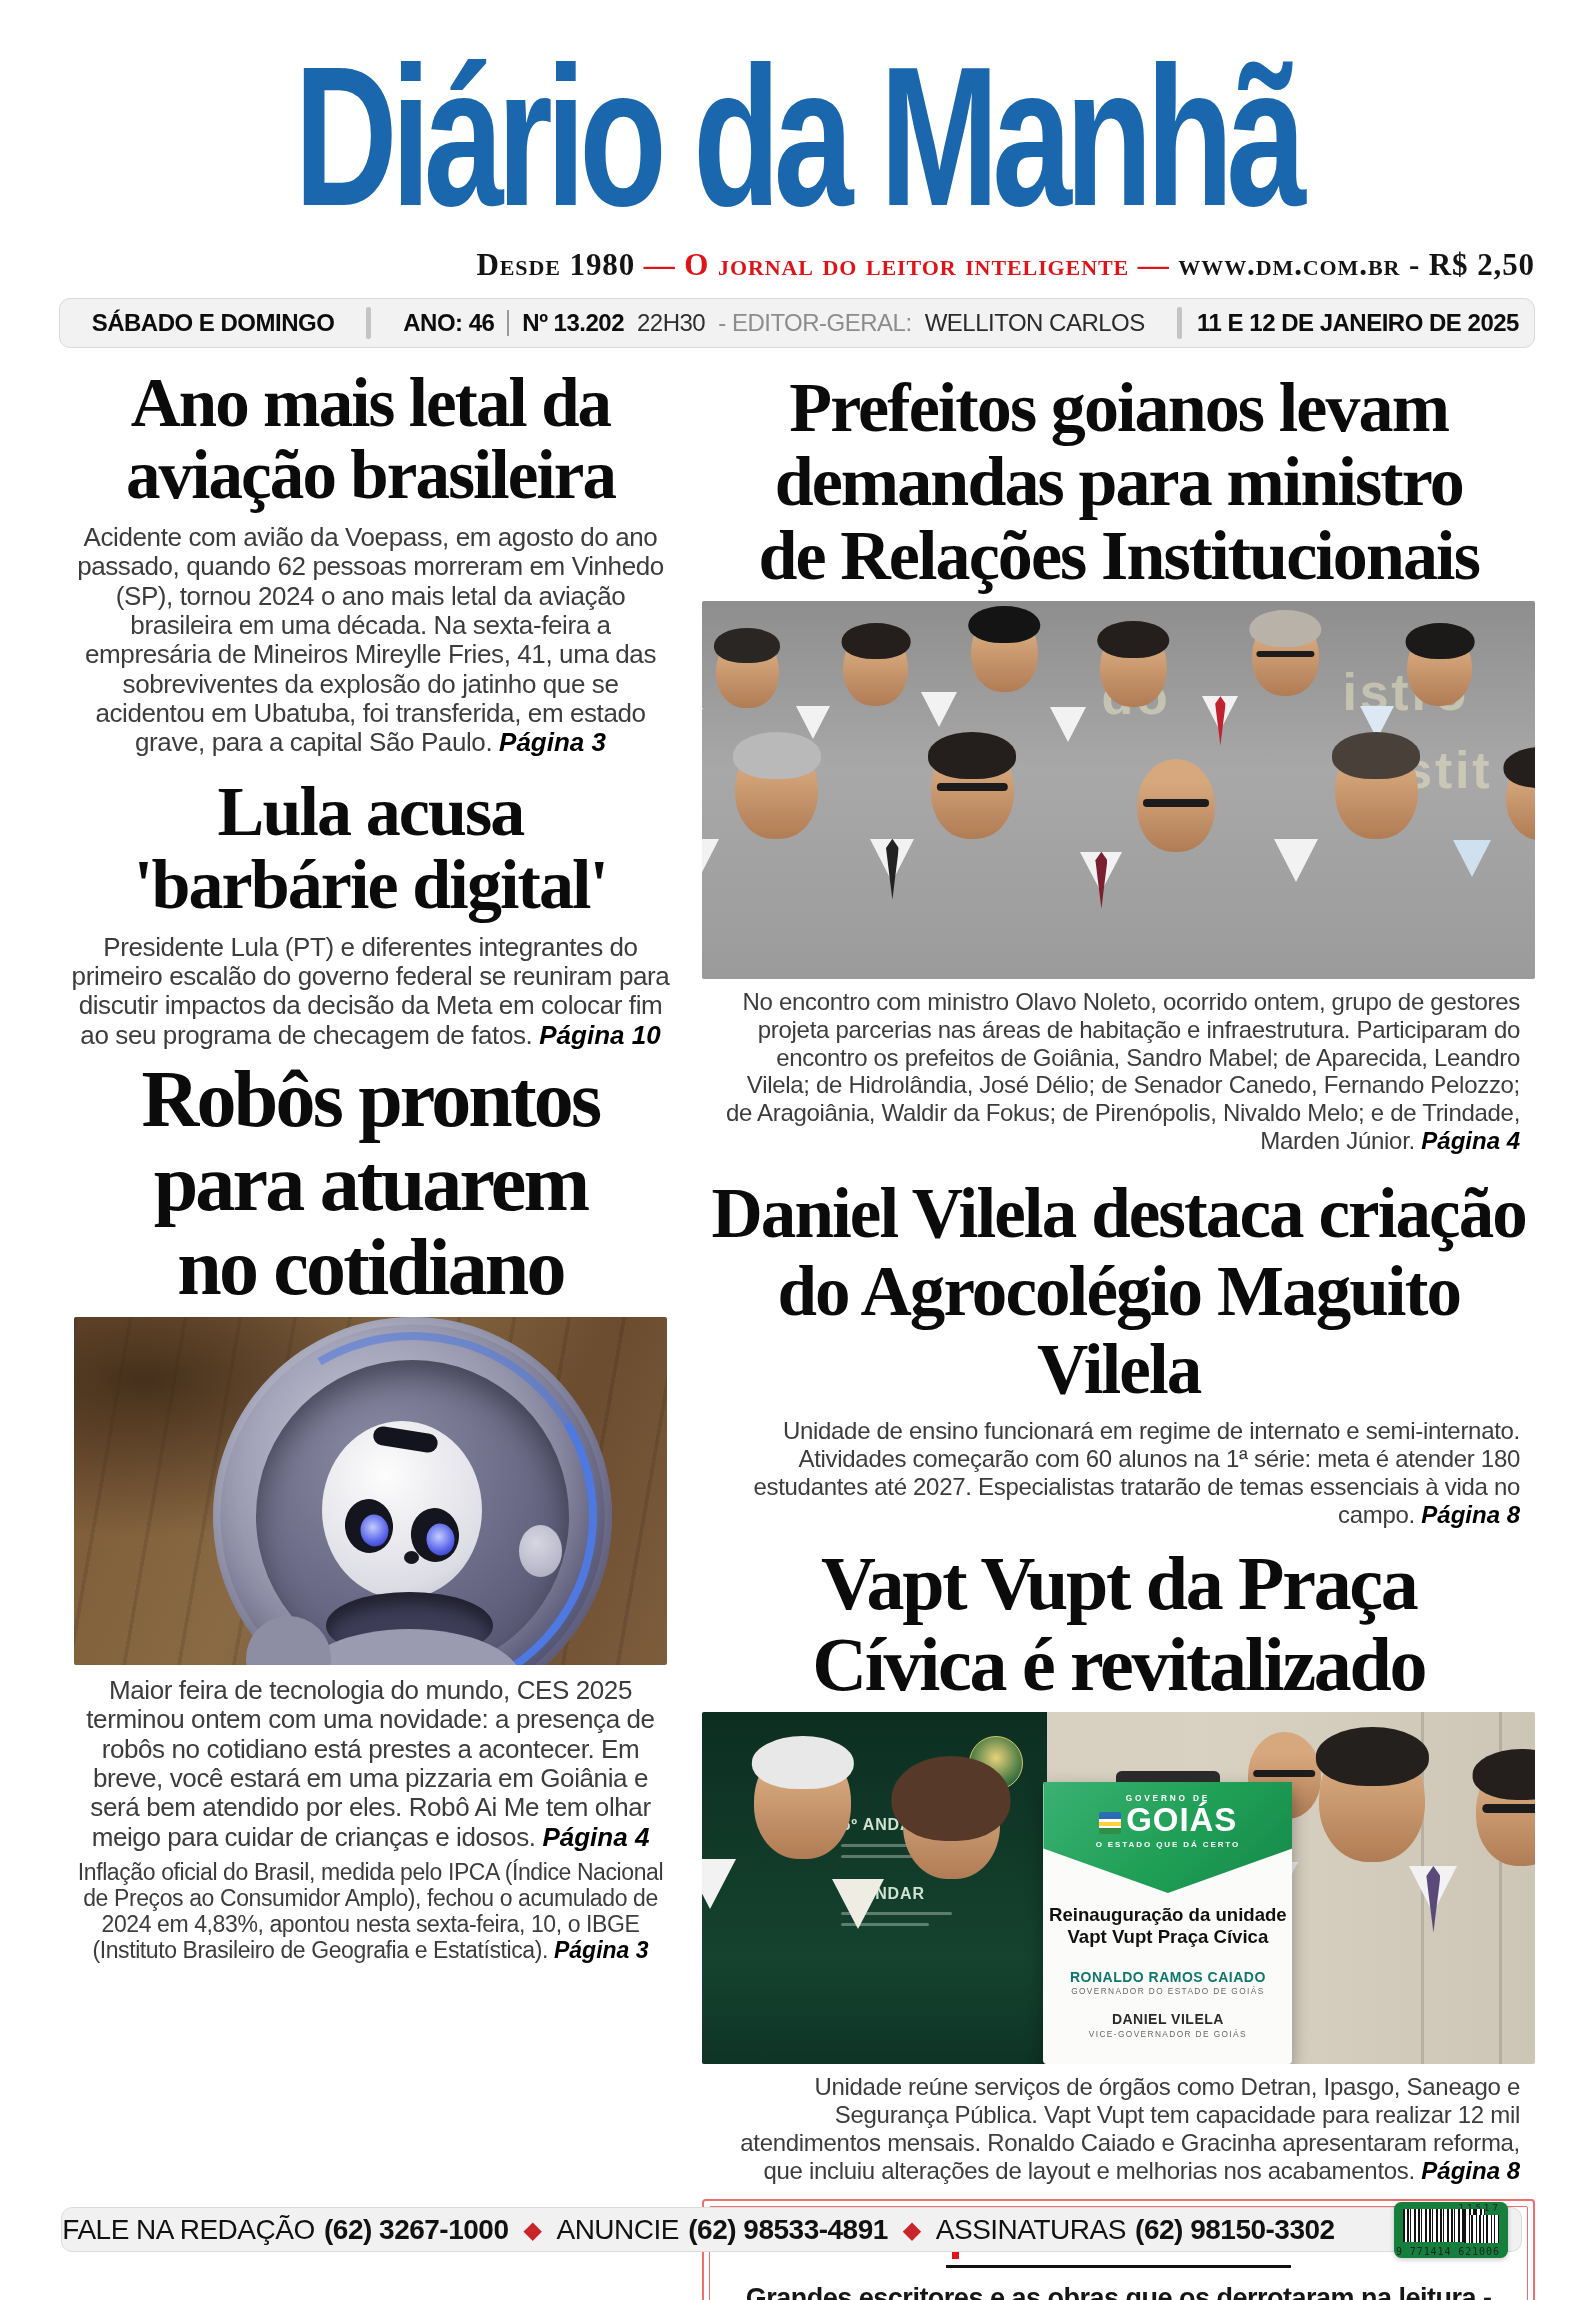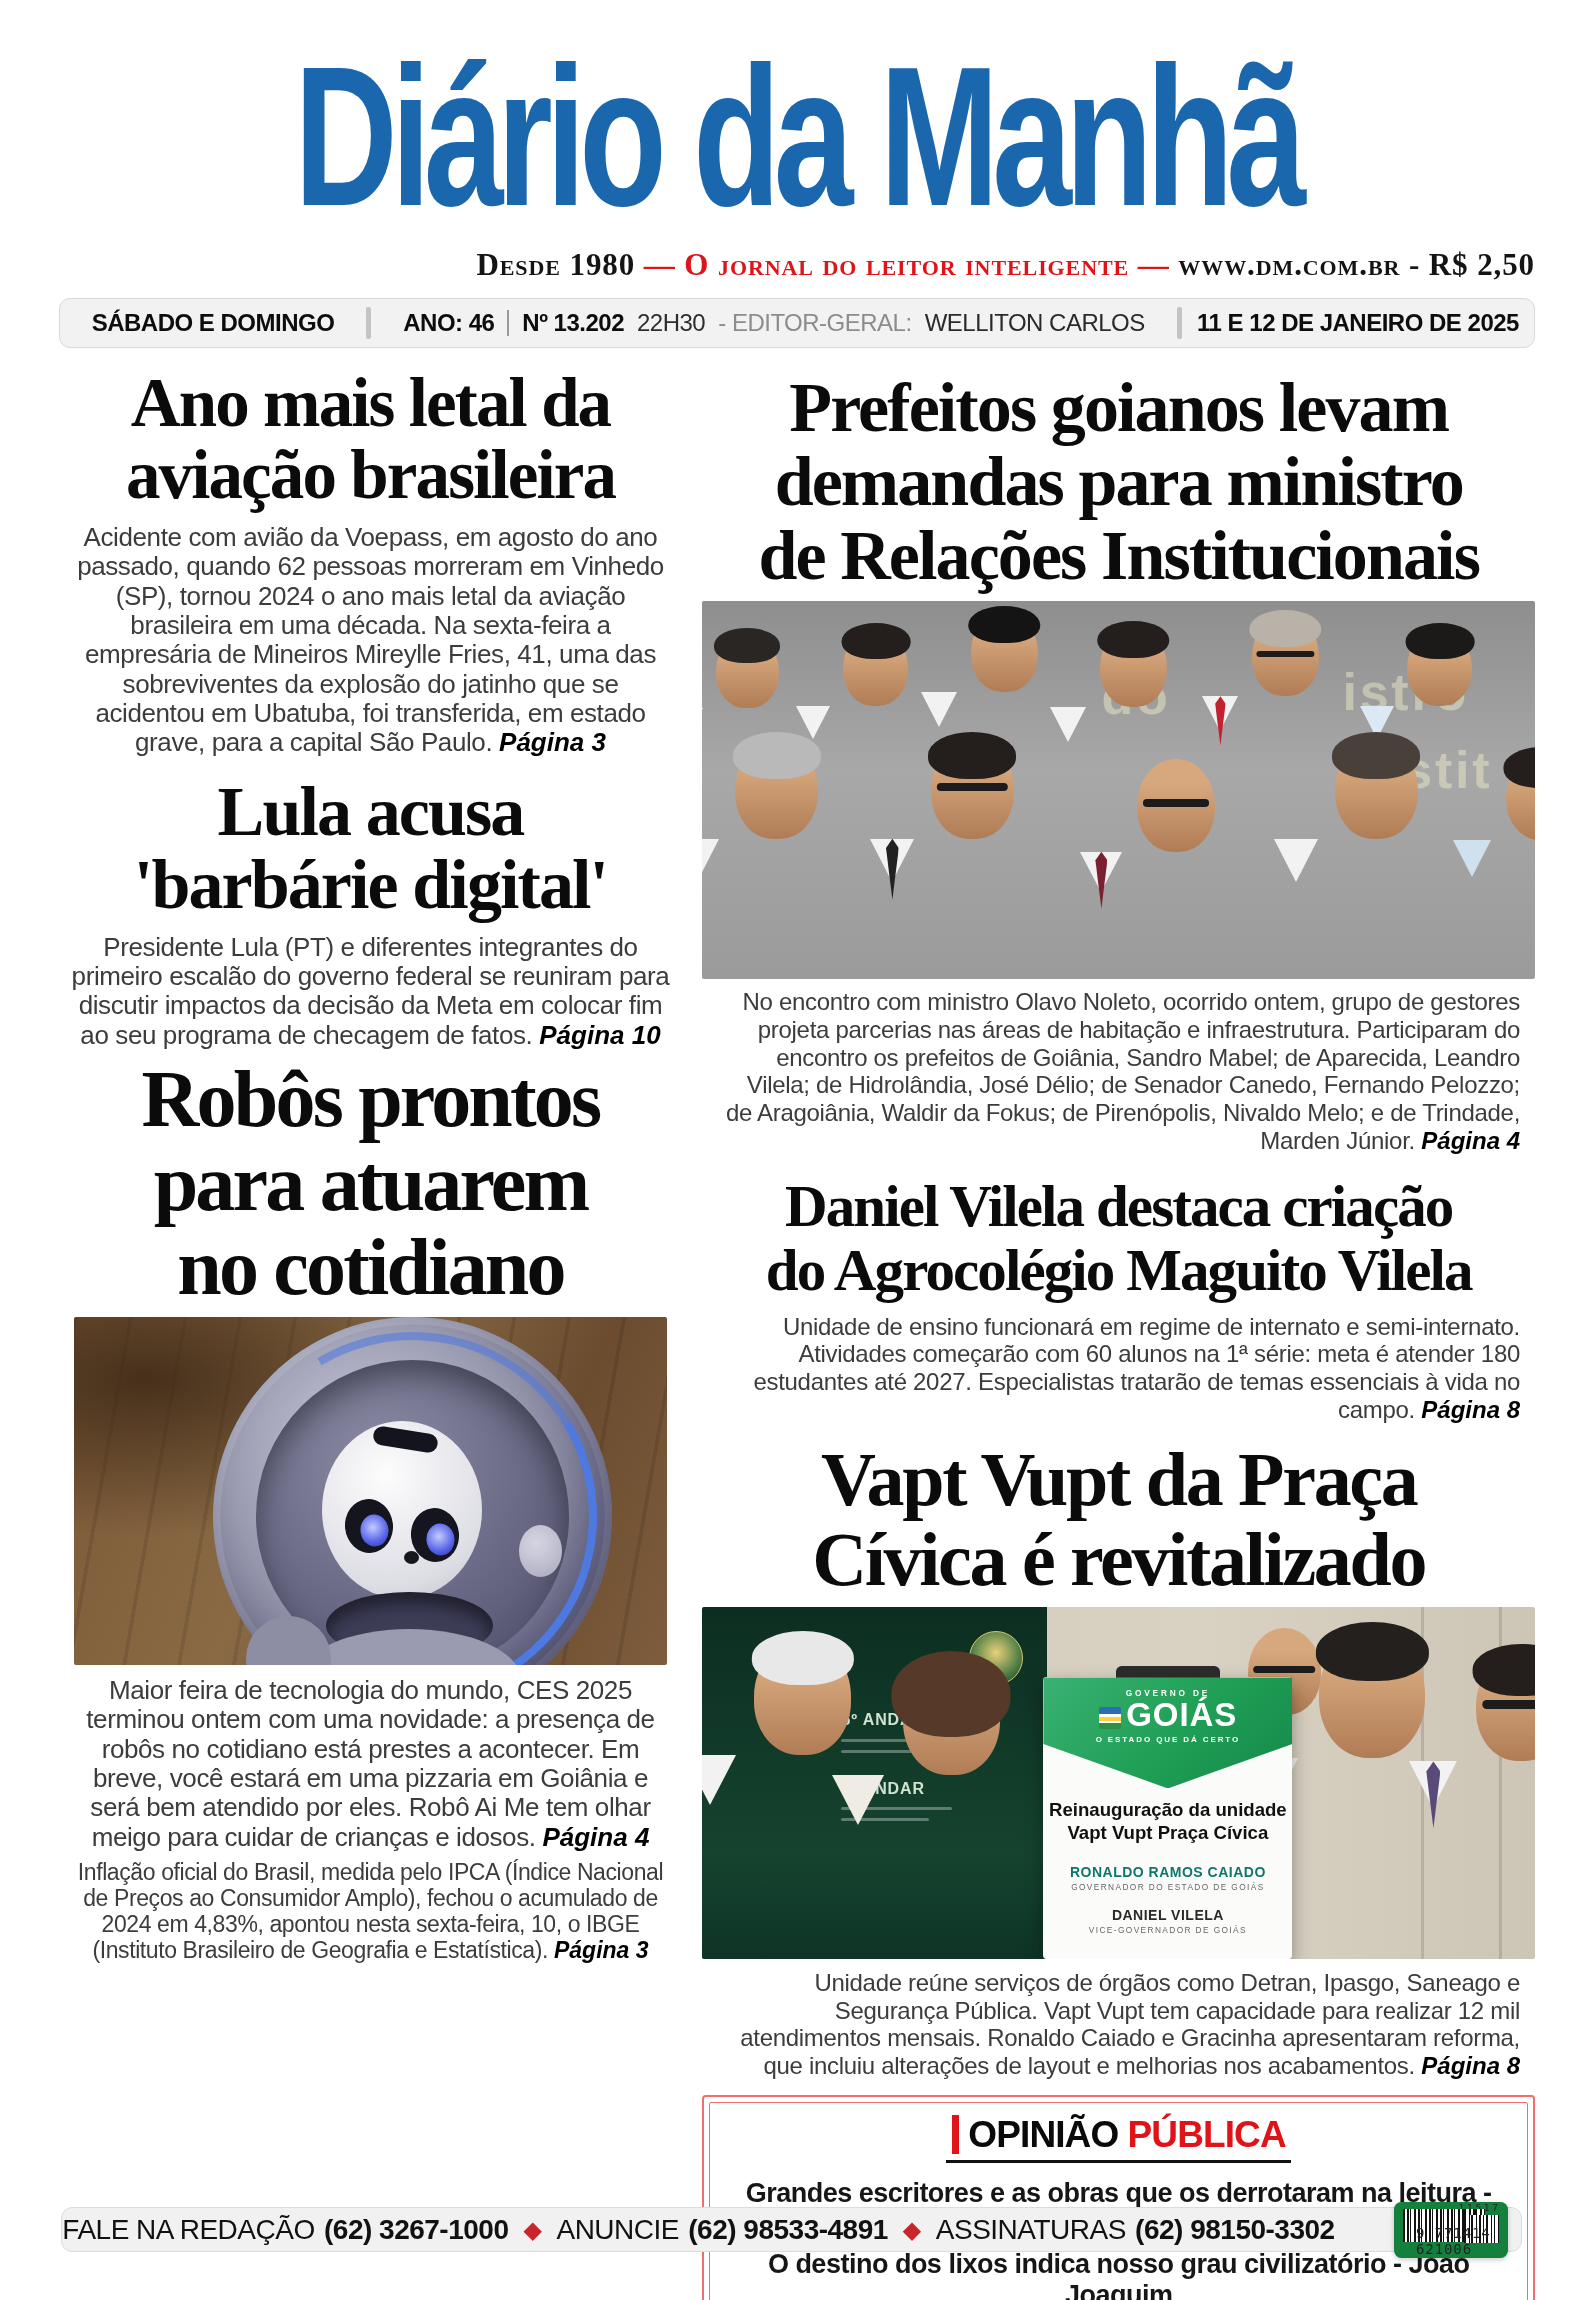--- a/index.html
+++ b/index.html
@@ -33,21 +33,21 @@
   .col-left{width:623px;flex:none}
   .col-right{flex:1;min-width:0}
 
   .hl{font-family:"Liberation Serif",serif;font-weight:bold;color:#0b0b0b;text-align:center;
       white-space:pre-line;margin:0}
   .hl-aviation{font-size:69px;line-height:1.05;letter-spacing:-1.9px;margin-top:5.6px}
   .hl-lula{font-size:70px;line-height:1.05;letter-spacing:-1.9px;margin-top:16.7px}
   .hl-robots{font-size:80px;line-height:1.05;letter-spacing:-2.8px;margin-top:7.4px}
   .hl-inflation{font-size:78px;line-height:1.05;letter-spacing:-2.8px;margin-top:7.4px}
   .hl-prefeitos{font-size:70px;line-height:1.06;letter-spacing:-1.9px;margin-top:9.3px}
-  .hl-agro{font-size:59px;line-height:1.1;letter-spacing:-1.9px;margin-top:18.6px}
+  .hl-agro{font-size:71px;line-height:1.1;letter-spacing:-1.9px;margin-top:18.6px}
   .hl-vapt{font-size:76px;line-height:1.06;letter-spacing:-2.3px;margin-top:15px}
 
   .body{font-size:26px;line-height:1.13;text-align:center;color:#3c3c3c;margin:11px 7.4px 0;
         letter-spacing:-0.4px}
   .body-sm{font-size:23px;margin-top:7.4px}
   .cap{font-size:24px;line-height:1.16;text-align:right;color:#3c3c3c;margin:9.3px 15px 0;
        letter-spacing:-0.3px}
   .page-ref{font-weight:bold;font-style:italic;color:#000;letter-spacing:0}
 
   
@@ -153,21 +153,21 @@
   .footer b{margin-left:9.3px}
   .diamond{color:var(--diamond-red,#c9252b);font-size:24px;margin:0 15px}
   .barcode{position:absolute;right:13px;top:-6.5px;width:114px;height:56px;background:#15803d;border-radius:7.4px;
            box-shadow:0 1.9px 5.6px rgba(0,0,0,.2)}
   .bc-main{position:absolute;left:9.3px;top:7.4px;width:82px;height:33px;
            background:repeating-linear-gradient(90deg,#111 0 1.9px,#fff 1.9px 3.7px,#111 3.7px 6.5px,#fff 6.5px 7.4px,#111 7.4px 8.3px,#fff 8.3px 11px)}
   .bc-sup{position:absolute;right:9.3px;top:13px;width:35px;height:28px;
            background:repeating-linear-gradient(90deg,#111 0 1.9px,#fff 1.9px 4.6px,#111 4.6px 5.6px,#fff 5.6px 7.4px)}
   .bc-top{position:absolute;right:7.4px;top:0.9px;font-size:9.3px;letter-spacing:2.8px;
            font-family:"DejaVu Sans Mono",monospace;color:#222}
-  .bc-num{position:absolute;left:22px;bottom:0.9px;font-size:14px;letter-spacing:0.9px;
+  .bc-num{position:absolute;left:2px;bottom:0.9px;font-size:10px;letter-spacing:0.9px;
            font-family:"DejaVu Sans Mono",monospace;color:#222}
 </style>
 </head>
 <body>
 
 <div class="page">
 
   <header class="masthead">
     <div class="brand">
       <span class="brand-text">Diário da Manhã</span>

